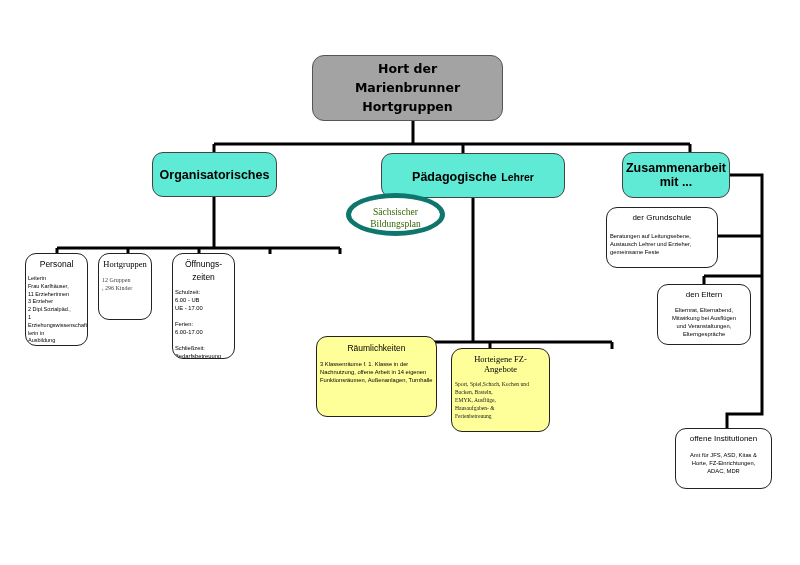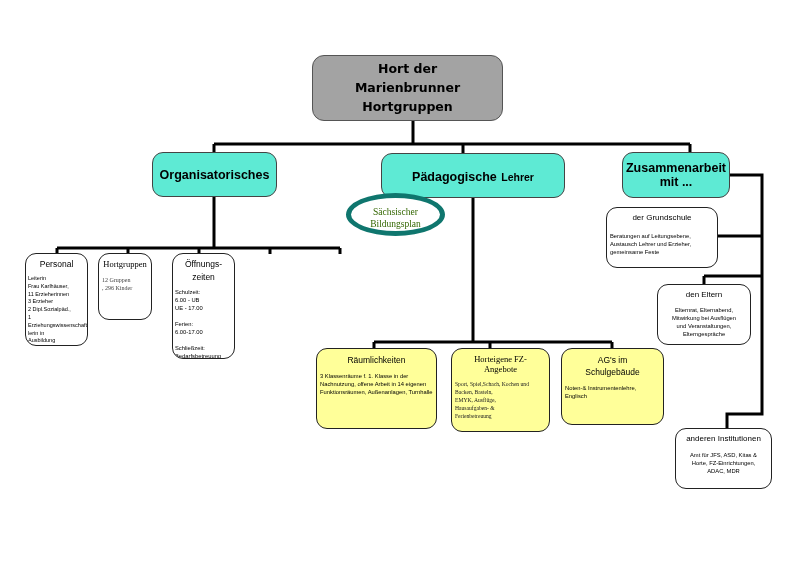--- a/index.html
+++ b/index.html
@@ -91,56 +91,50 @@
 
 Ferien:
       6.00-17.00
 
 Schließzeit:
 Bedarfsbetreuung</div>
   </div>
 
 
 
-  <div class="box yellow" style="left:316px;top:348px;width:121px;height:81px;">
+  <div class="box yellow" style="left:316px;top:336px;width:121px;height:81px;">
     <div class="ttl" style="margin-top:5px;">Räumlichkeiten</div>
     <div class="body" style="margin-top:6px;">3 Klassenräume f. 1. Klasse in der Nachnutzung, offene Arbeit in 14 eigenen Funktionsräumen, Außenanlagen, Turnhalle</div>
   </div>
 
   <div class="box yellow" style="left:451px;top:348px;width:99px;height:84px;">
     <div class="ttl serif" style="white-space:pre-line;line-height:10px;margin-top:5px;">Horteigene FZ-
 Angebote</div>
     <div class="body serif" style="margin-top:6px;color:#222;font-size:5.6px;">Sport, Spiel,Schach, Kochen und Backen, Basteln,
 EMYK, Ausflüge,
 Hausaufgaben- &amp;
 Ferienbetreuung</div>
   </div>
 
-  <div class="box yellow" style="left:561px;top:348px;width:103px;height:77px;">
-    <div class="ttl" style="white-space:pre-line;line-height:12px;margin-top:5px;">AG's im
-Schulgebäude</div>
-    <div class="body" style="margin-top:6px;">Noten-&amp; Instrumentenlehre,
-Englisch</div>
-  </div>
 
   <div class="box leaf" style="left:657px;top:284px;width:94px;height:61px;">
     <div class="ttl" style="font-size:8px;">den Eltern</div>
     <div class="body center" style="margin-top:5px;">Elternrat, Elternabend,
 Mitwirkung bei Ausflügen
 und Veranstaltungen,
 Elterngespräche</div>
   </div>
 
   <div class="box leaf" style="left:606px;top:207px;width:112px;height:61px;">
     <div class="ttl" style="font-size:8px;">der Grundschule</div>
     <div class="body" style="margin-top:8px;">Beratungen auf Leitungsebene,
 Austausch Lehrer und Erzieher,
 gemeinsame Feste</div>
   </div>
 
   <div class="box leaf" style="left:675px;top:428px;width:97px;height:61px;">
-    <div class="ttl" style="font-size:8px;">anderen Institutionen</div>
+    <div class="ttl" style="font-size:8px;">offene Institutionen</div>
     <div class="body center" style="margin-top:6px;">Amt für JFS, ASD, Kitas &amp;
 Horte, FZ-Einrichtungen,
 ADAC, MDR</div>
   </div>
 
 </div>
 
 </body></html>

